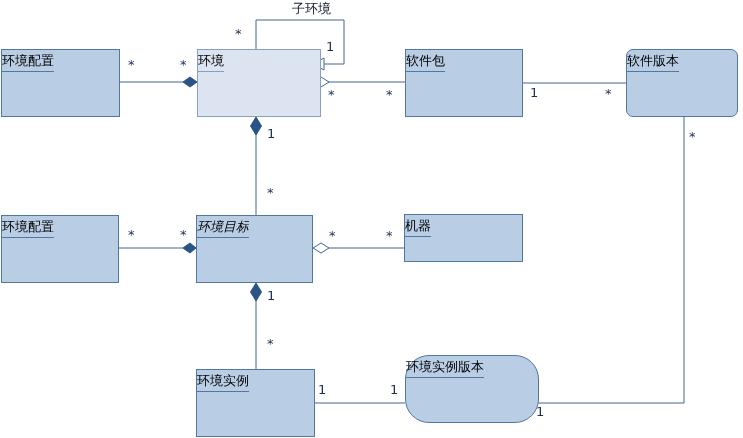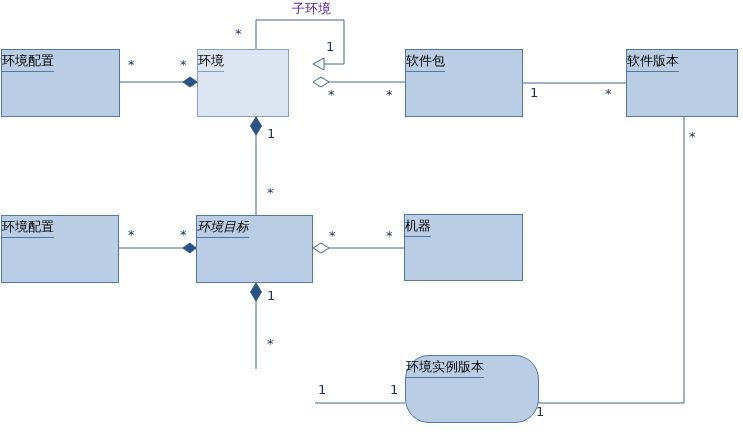--- a/index.html
+++ b/index.html
@@ -48,21 +48,21 @@
   .mult {
     position: absolute;
     font-size: 13px;
     line-height: 13px;
     color: #1c2f52;
   }
   .relation-name {
     position: absolute;
     font-size: 13px;
     line-height: 14px;
-    color: #4c1d95;
+    color: #0f172a;
     white-space: nowrap;
   }
 </style>
 </head>
 <body>
 
 <div class="canvas">
 
   <svg class="connector-layer" viewBox="0 0 743 438" xmlns="http://www.w3.org/2000/svg">
 
@@ -113,56 +113,61 @@
       <path d="M523,403 H684 V117" stroke="#44678f" stroke-width="1" fill="none"></path>
     </g>
   </svg>
 
   <div class="uml-class" style="left:1px; top:49px; width:119px; height:68px;">
     <div class="title-cell">环境配置</div>
     <div class="attr-cell"></div>
     <div class="op-cell"></div>
   </div>
 
-  <div class="uml-class light" style="left:197px; top:49px; width:92px; height:68px;">
+  <div class="uml-class light" style="left:197px; top:49px; width:124px; height:68px;">
     <div class="title-cell">环境</div>
     <div class="attr-cell"></div>
     <div class="op-cell"></div>
   </div>
 
   <div class="uml-class" style="left:405px; top:49px; width:118px; height:68px;font-family:Liberation Serif, serif;">
     <div class="title-cell">软件包</div>
     <div class="attr-cell"></div>
     <div class="op-cell"></div>
   </div>
 
-  <div class="uml-class" style="left:626px; top:49px; width:112px; height:68px;">
+  <div class="uml-class" style="left:626px; top:49px; width:112px; height:68px;border-radius:7px;">
     <div class="title-cell">软件版本</div>
     <div class="attr-cell"></div>
     <div class="op-cell"></div>
   </div>
 
   <div class="uml-class" style="left:1px; top:215px; width:118px; height:68px;">
     <div class="title-cell">环境配置</div>
     <div class="attr-cell"></div>
     <div class="op-cell"></div>
   </div>
 
   <div class="uml-class" style="left:196px; top:215px; width:117px; height:68px;font-style:italic;">
     <div class="title-cell">环境目标</div>
     <div class="attr-cell"></div>
     <div class="op-cell"></div>
   </div>
 
-  <div class="uml-class" style="left:404px; top:214px; width:119px; height:67px;">
+  <div class="uml-class" style="left:404px; top:214px; width:119px; height:48px;">
     <div class="title-cell">机器</div>
     <div class="attr-cell"></div>
     <div class="op-cell"></div>
   </div>
 
+  <div class="uml-class" style="left:196px; top:369px; width:119px; height:68px;">
+    <div class="title-cell">环境实例</div>
+    <div class="attr-cell"></div>
+    <div class="op-cell"></div>
+  </div>
 
   <div class="uml-class" style="left:405px; top:355px; width:134px; height:68px;border-radius:24px;">
     <div class="title-cell">环境实例版本</div>
     <div class="attr-cell"></div>
     <div class="op-cell"></div>
   </div>
 
   <span class="relation-name" style="left:292px; top:2px;">子环境</span>
 
   <span class="mult" style="left:128px; top:58px;">*</span>

